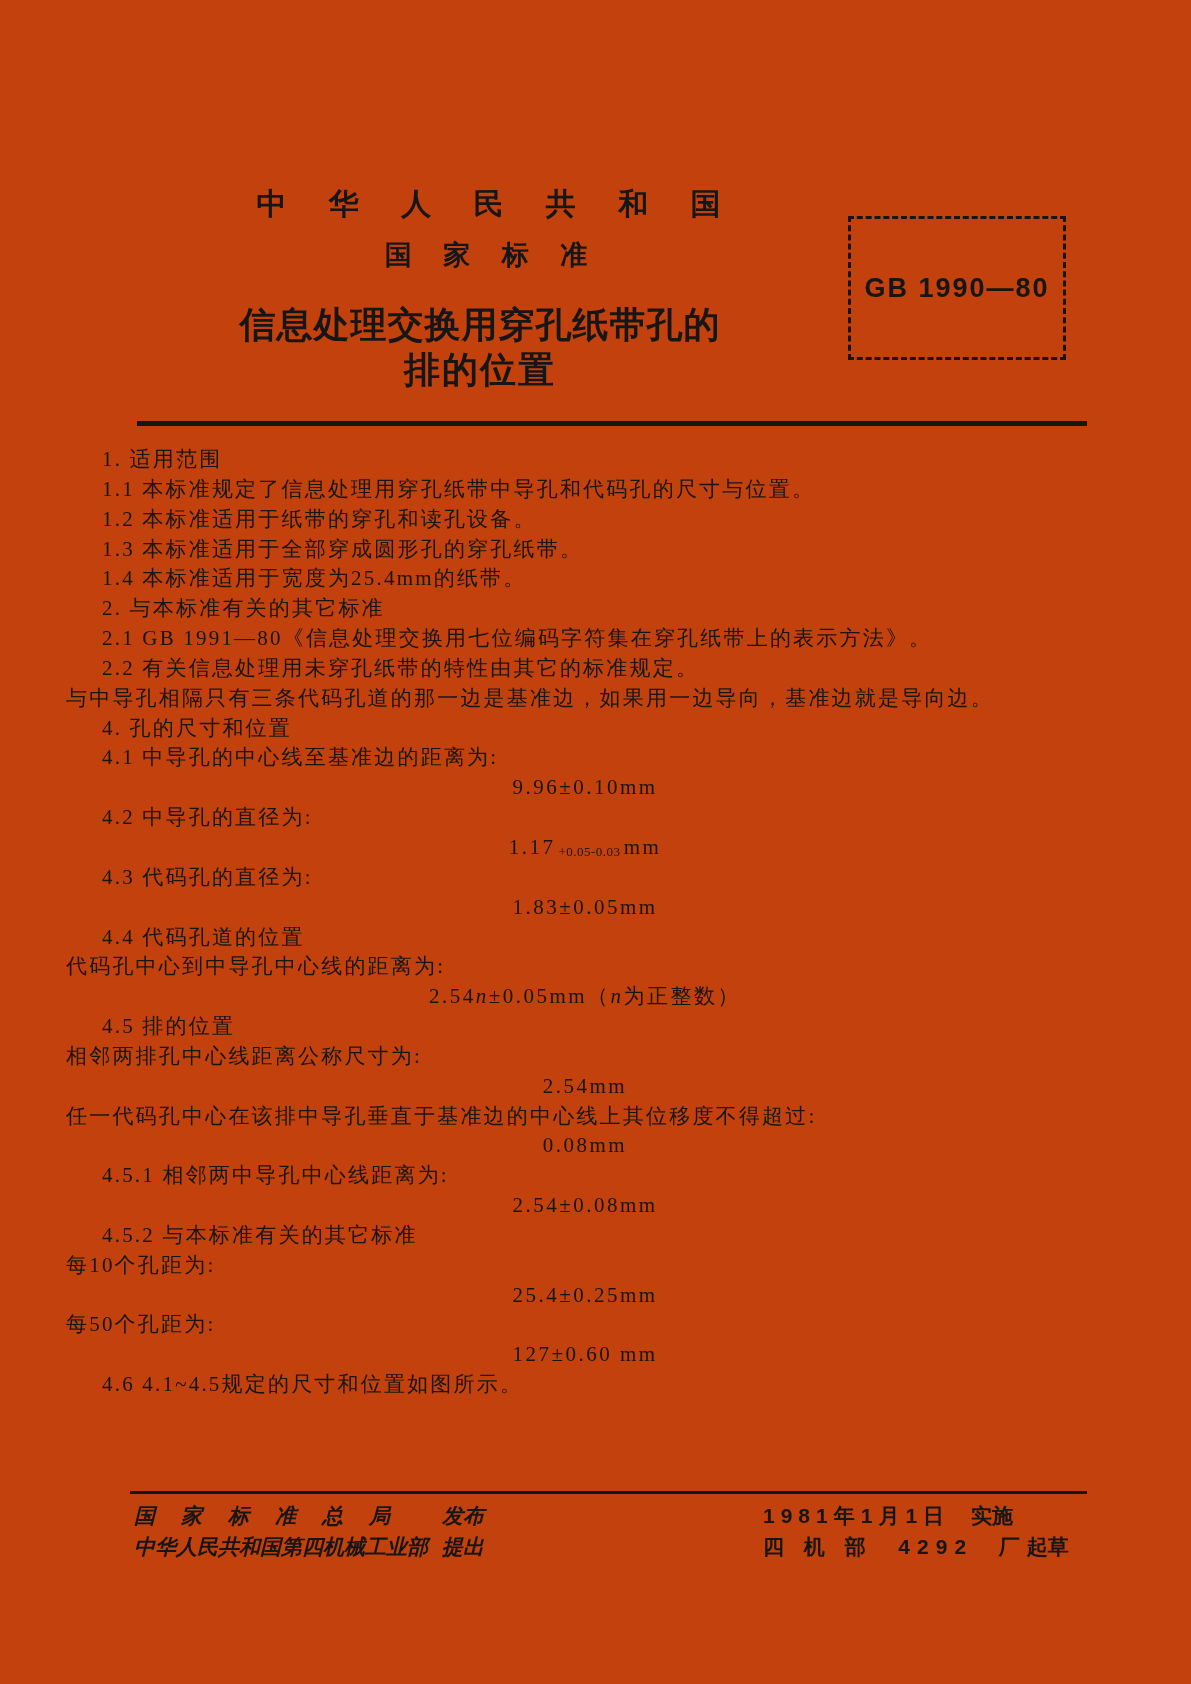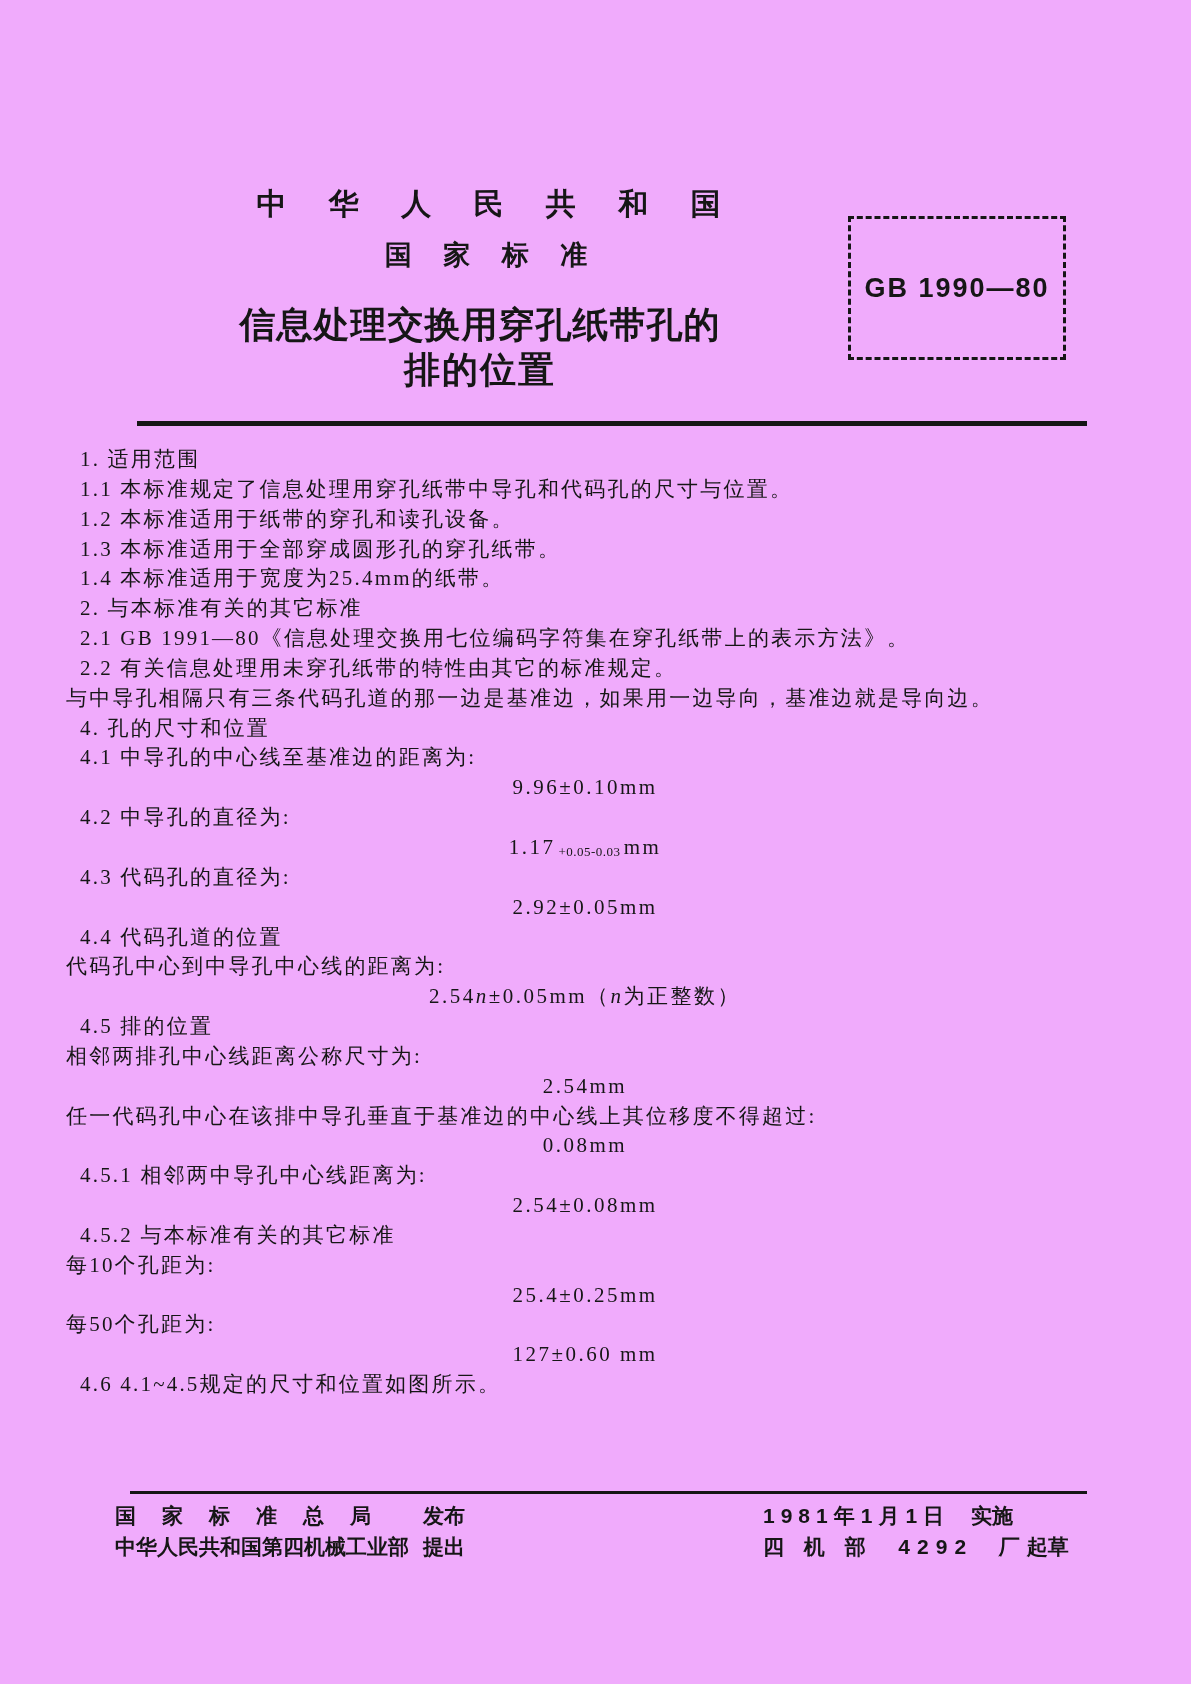--- a/index.html
+++ b/index.html
@@ -1,20 +1,20 @@
 <!DOCTYPE html>
 <html><head>
 <meta charset="utf-8">
 <style>
   html, body { margin: 0; padding: 0; background: #e8e8e8; }
   .page {
     position: relative;
     width: 1191px;
     height: 1684px;
-    background: #f0abfc;
+    background: #c2410c;
     color: #161616;
     font-family: "Liberation Serif", "DejaVu Serif", serif;
     overflow: hidden;
   }
   
   .hdr-line {
     position: absolute;
     left: 0;
     width: 960px;
     text-align: center;
@@ -45,21 +45,21 @@
   .rule-bottom { position: absolute; left: 130px; top: 1491px; width: 957px; height: 3px; background: #161616; }
   
   .body-lines { position: absolute; left: 0; top: 445px; width: 1191px; }
   .bline {
     height: 29.85px;
     line-height: 29.85px;
     font-size: 21px;
     letter-spacing: 2.2px;
     white-space: pre;
   }
-  .bline.section { padding-left: 80px; font-family: Liberation Serif, serif; }
+  .bline.section { padding-left: 102px; font-family: Liberation Serif, serif; }
   .bline.para    { padding-left: 66px; }
   .bline.value, .bline.value_tol {
     margin-left: 150px;
     width: 870px;
     text-align: center;
     letter-spacing: 2.5px;
   }
   .tol {
     display: inline-flex;
     flex-direction: row;
@@ -72,21 +72,21 @@
   }
   .bline i { font-style: italic; }
   
   .f-col {
     position: absolute;
     top: 1500px;
     font-family: "Liberation Sans", "DejaVu Sans", sans-serif;
     font-weight: bold;
     font-size: 21px;
   }
-  .f-left  { left: 115px; width: 350px; }
+  .f-left  { left: 134px; width: 350px; font-style: italic; }
   .f-right { left: 763px; width: 250px; }
   .f-row {
     display: flex;
     justify-content: space-between;
     align-items: baseline;
     height: 31px;
     line-height: 31px;
     white-space: pre;
   }
   .f-org.spread { letter-spacing: 26px; }
@@ -119,21 +119,21 @@
       <div class="bline section">2. 与本标准有关的其它标准</div>
       <div class="bline section">2.1 GB 1991—80《信息处理交换用七位编码字符集在穿孔纸带上的表示方法》。</div>
       <div class="bline section">2.2 有关信息处理用未穿孔纸带的特性由其它的标准规定。</div>
       <div class="bline para">与中导孔相隔只有三条代码孔道的那一边是基准边，如果用一边导向，基准边就是导向边。</div>
       <div class="bline section">4. 孔的尺寸和位置</div>
       <div class="bline section">4.1 中导孔的中心线至基准边的距离为:</div>
       <div class="bline value">9.96±0.10mm</div>
       <div class="bline section">4.2 中导孔的直径为:</div>
       <div class="bline value_tol"><span>1.17</span><span class="tol"><span>+0.05</span><span>-0.03</span></span><span>mm</span></div>
       <div class="bline section">4.3 代码孔的直径为:</div>
-      <div class="bline value">2.92±0.05mm</div>
+      <div class="bline value">1.83±0.05mm</div>
       <div class="bline section">4.4 代码孔道的位置</div>
       <div class="bline para">代码孔中心到中导孔中心线的距离为:</div>
       <div class="bline value"><span>2.54</span><i>n</i><span>±0.05mm（</span><i>n</i><span>为正整数）</span></div>
       <div class="bline section">4.5 排的位置</div>
       <div class="bline para">相邻两排孔中心线距离公称尺寸为:</div>
       <div class="bline value">2.54mm</div>
       <div class="bline para">任一代码孔中心在该排中导孔垂直于基准边的中心线上其位移度不得超过:</div>
       <div class="bline value">0.08mm</div>
       <div class="bline section">4.5.1 相邻两中导孔中心线距离为:</div>
       <div class="bline value">2.54±0.08mm</div>

